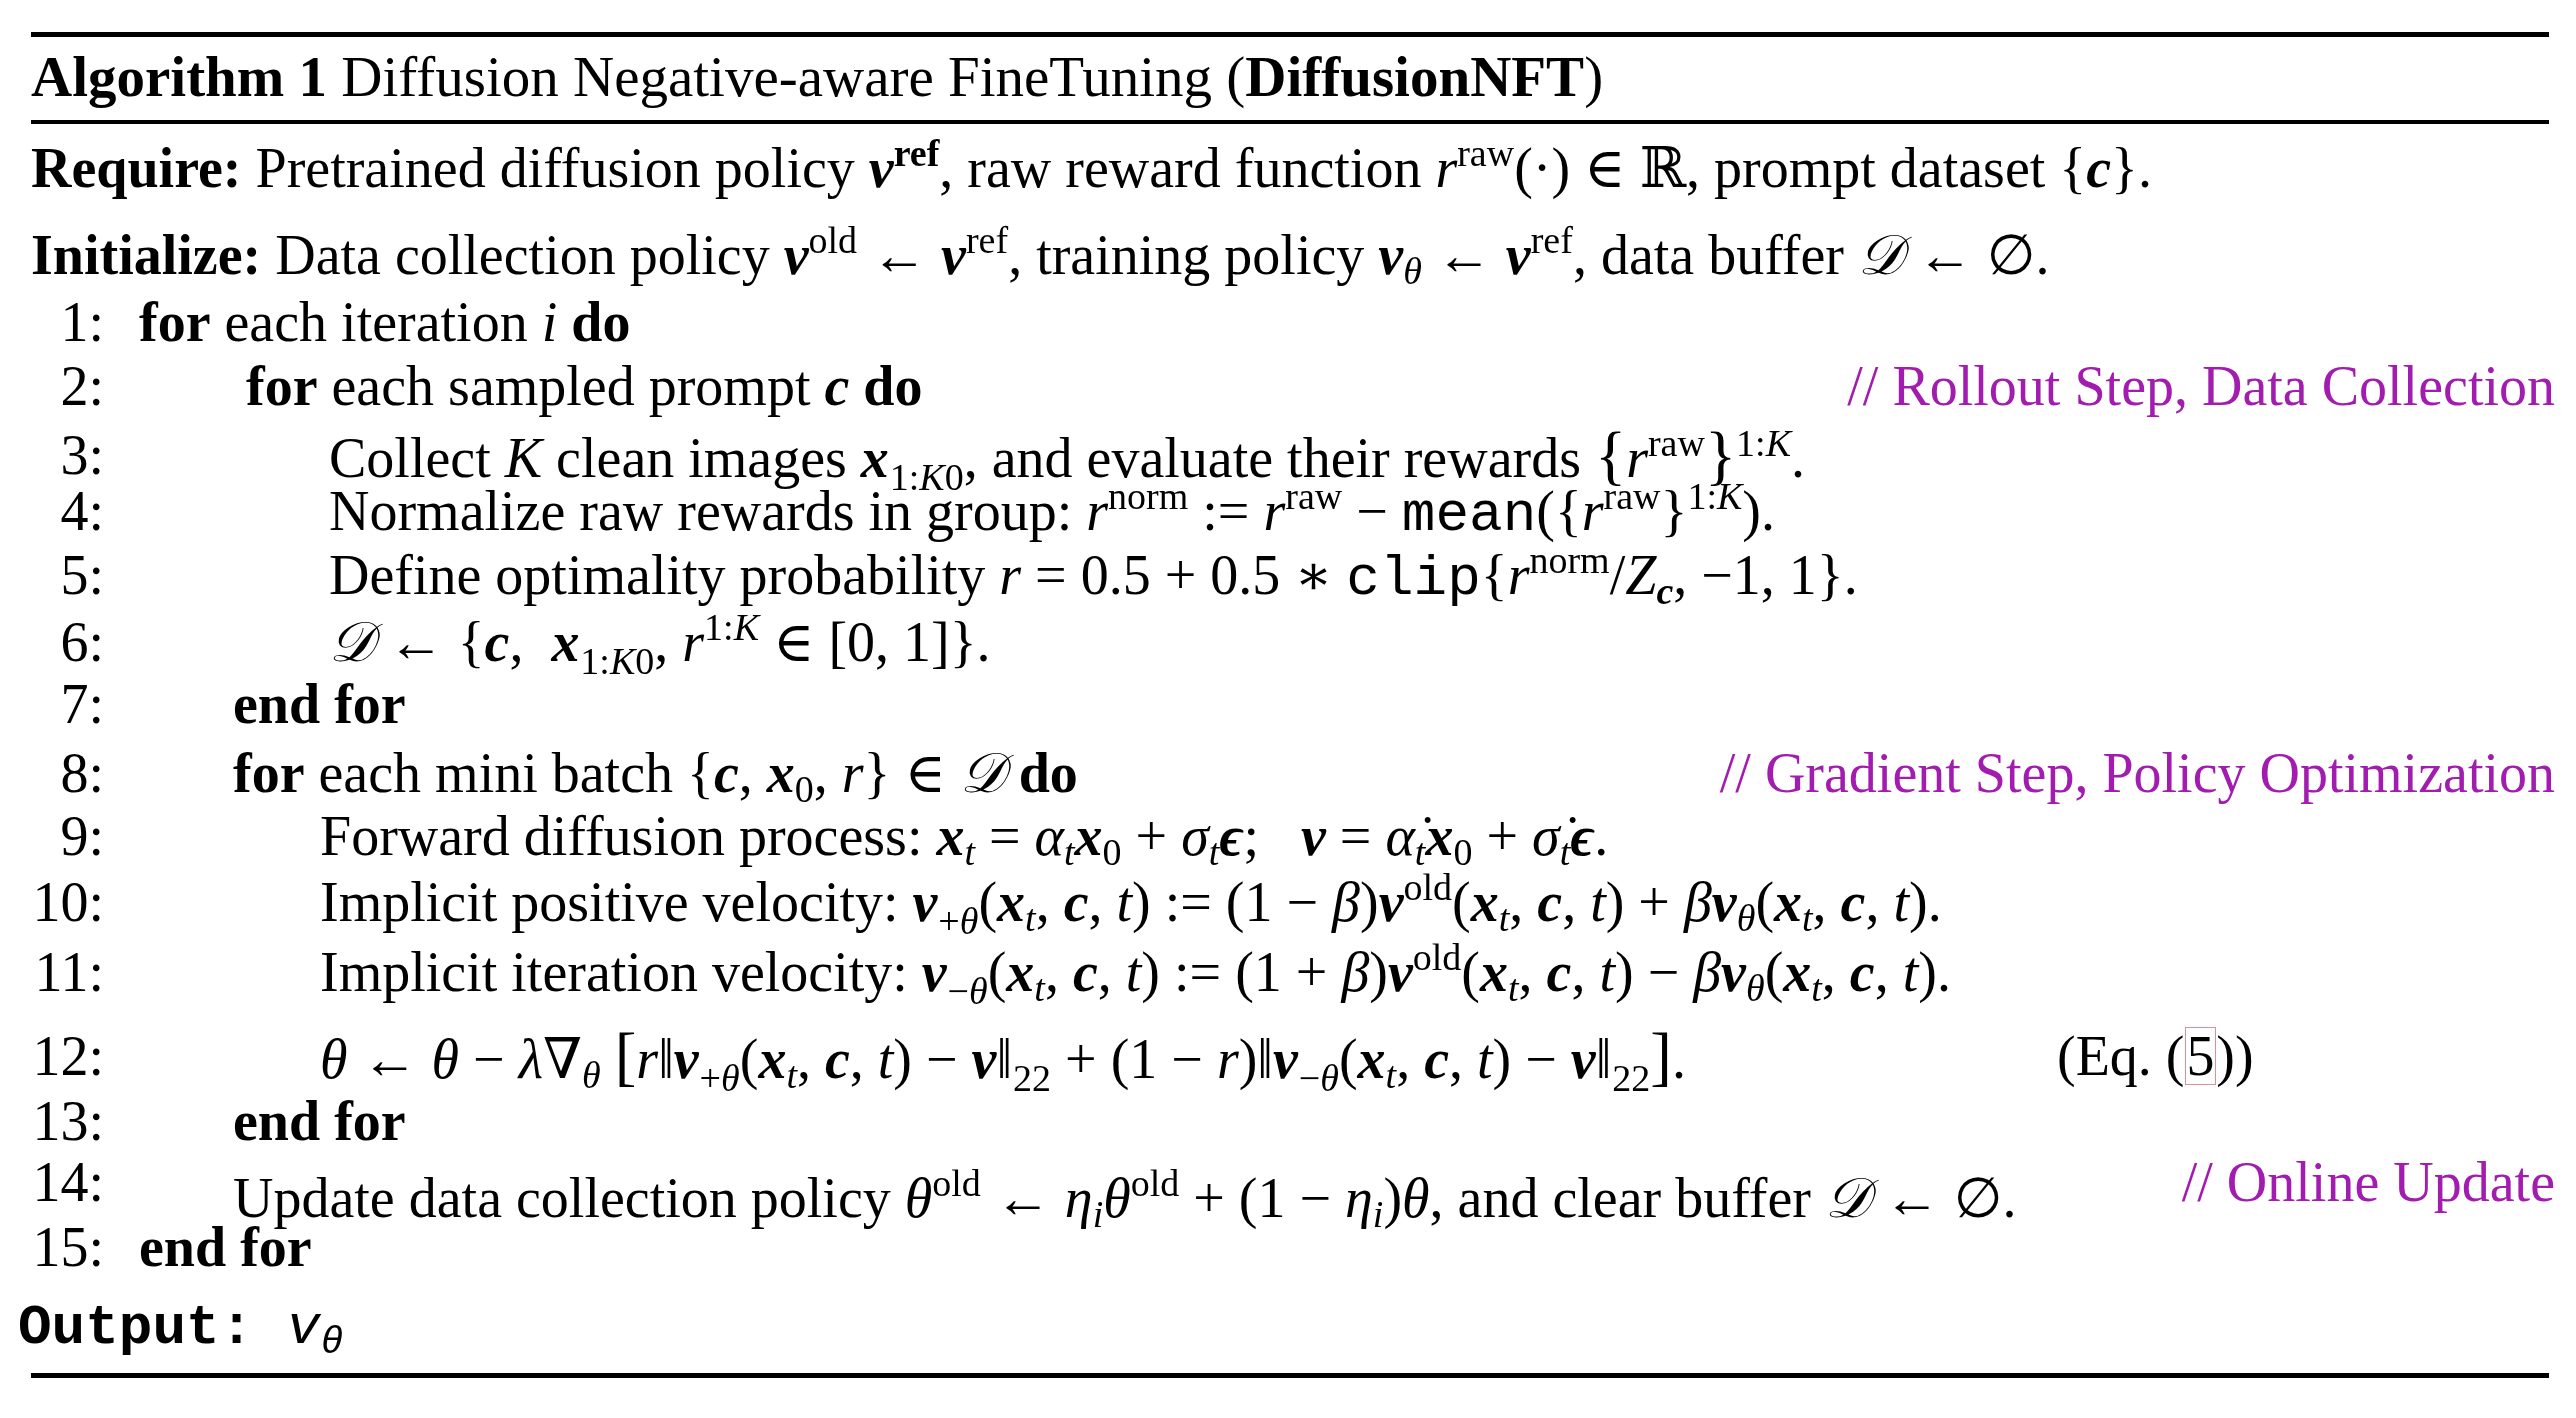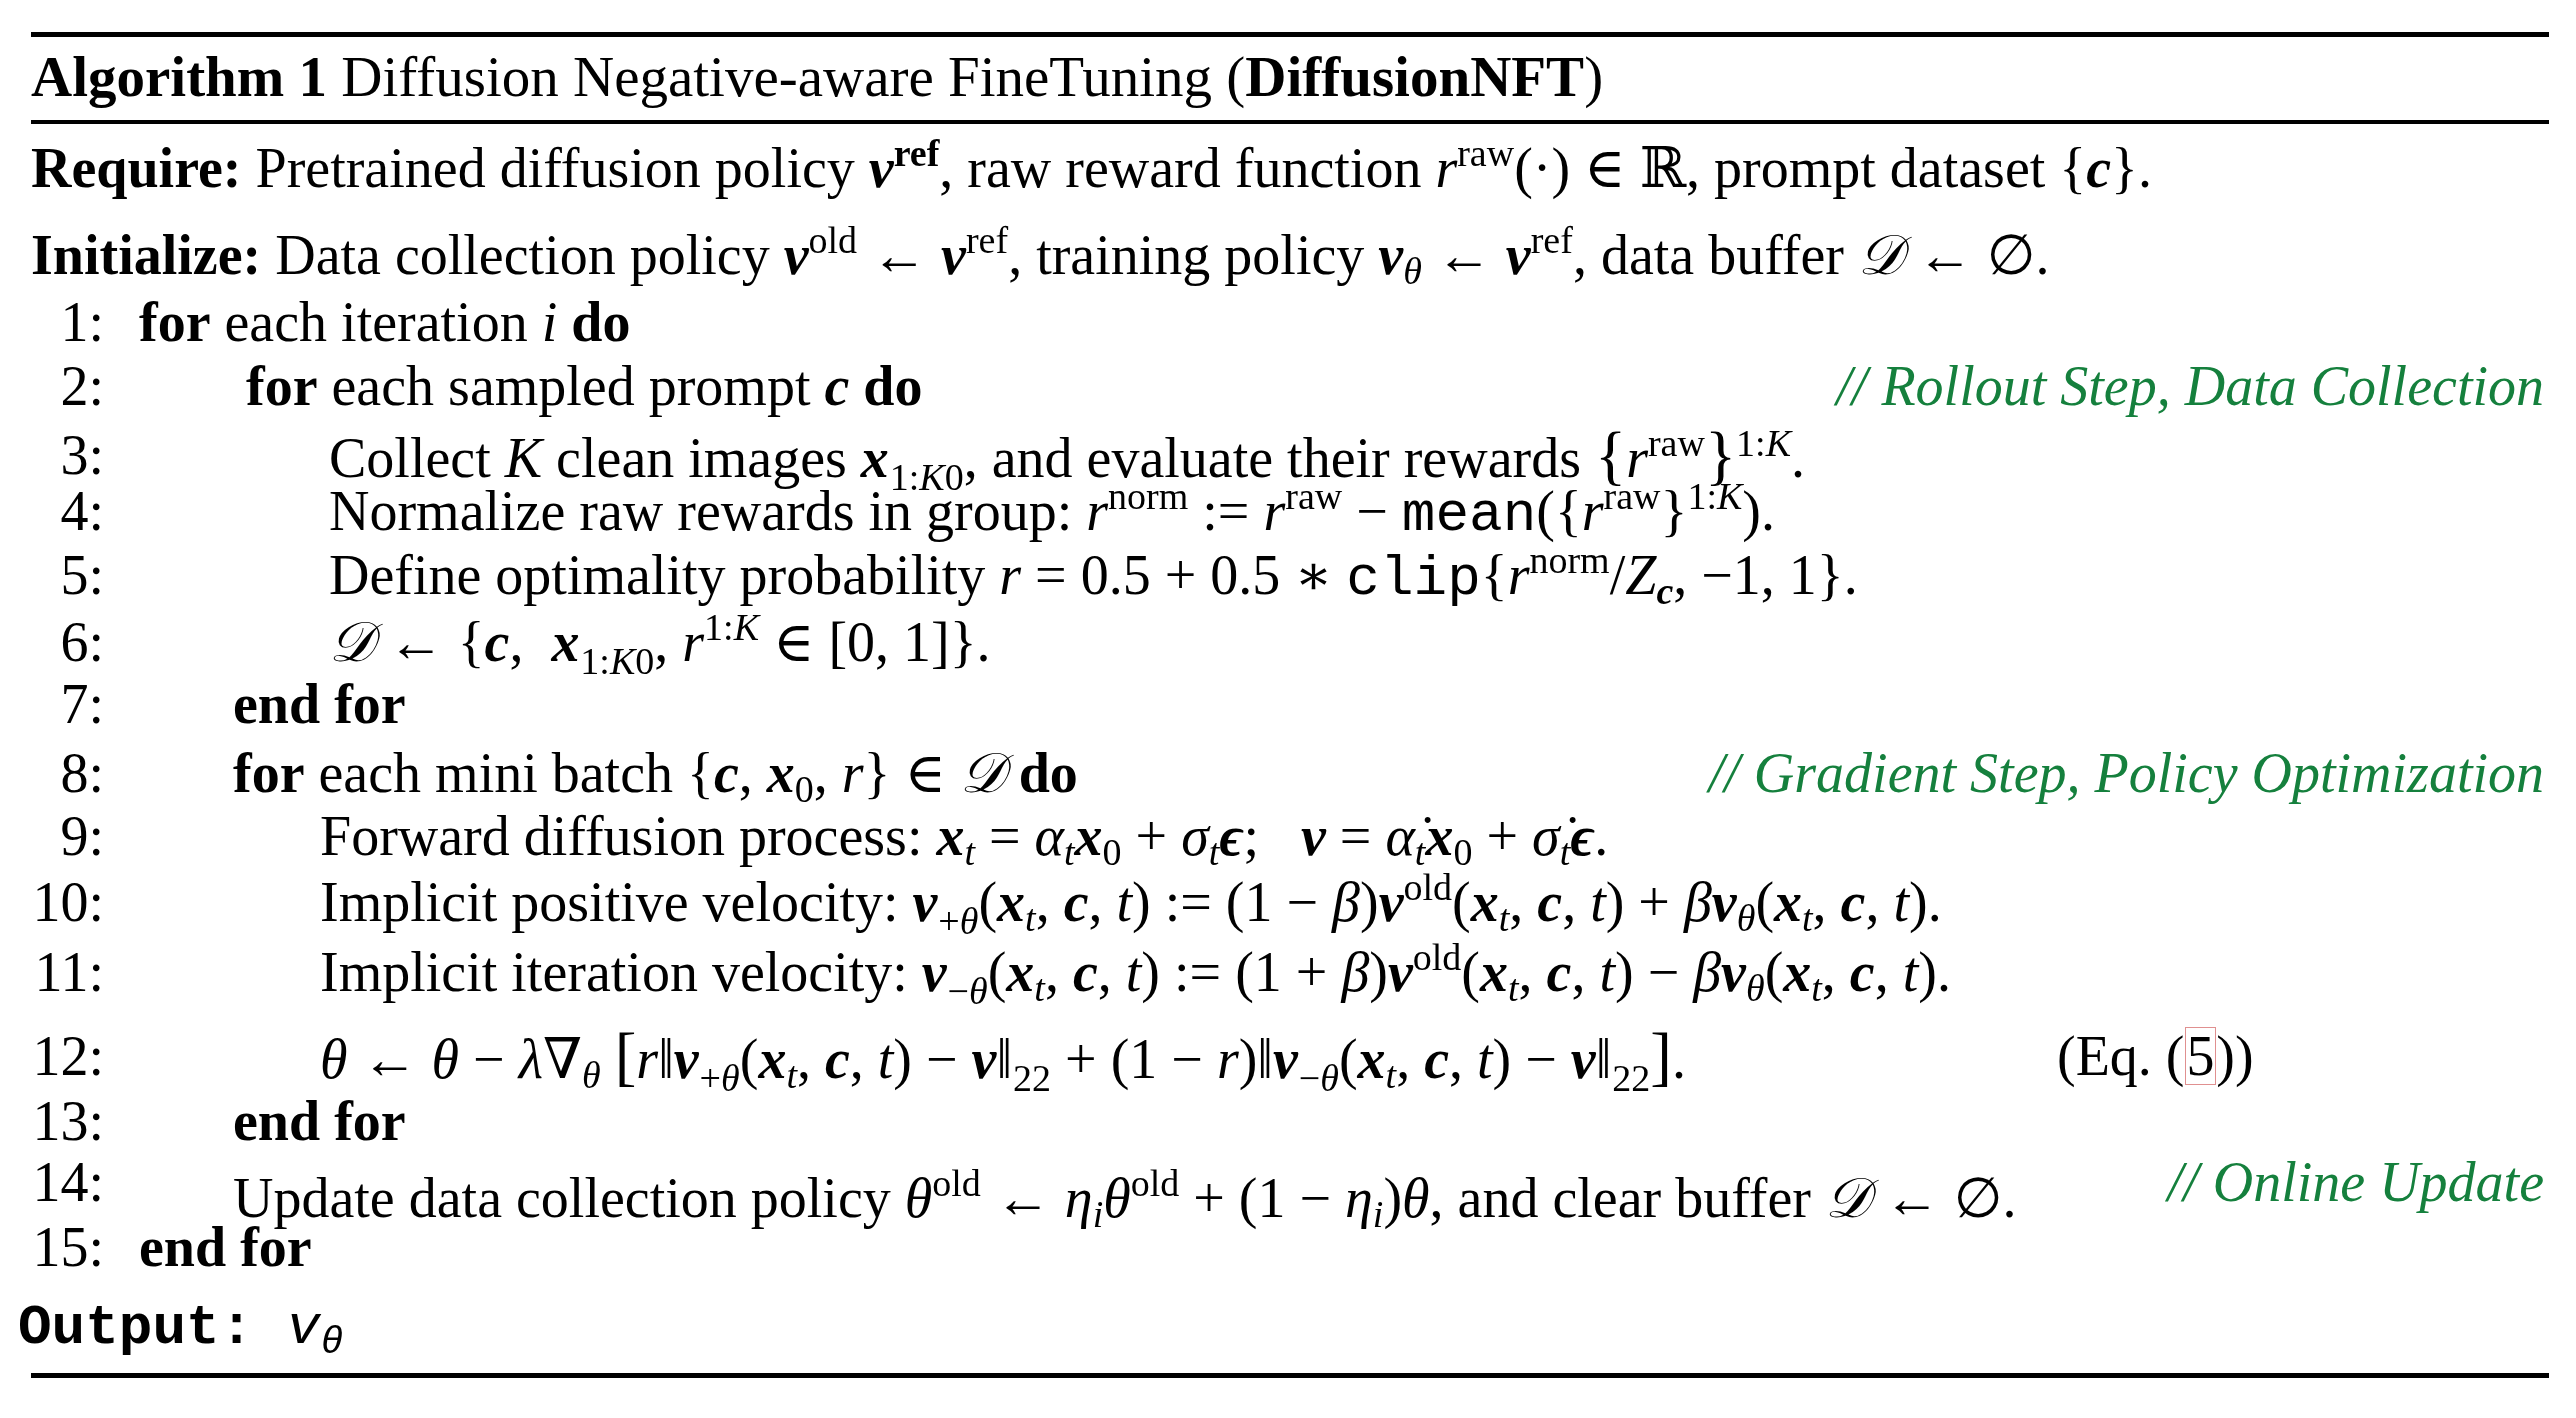--- a/index.html
+++ b/index.html
@@ -14,21 +14,21 @@
   .kw { font-weight:bold; }
   .mi { font-style:italic; }
   .mb { font-weight:bold; font-style:italic; }
   .up { font-style:normal; font-weight:normal; }
   .mono { font-family:"Liberation Mono", "DejaVu Sans Mono", monospace; font-size:56px; }
   .cal { font-family:"DejaVu Serif", serif; font-style:italic; }
   sup { font-size:38px; vertical-align:0.55em; line-height:0; font-style:normal; }
   sub { font-size:38px; vertical-align:-0.25em; line-height:0; }
   .ss { display:inline-flex; flex-direction:row; vertical-align:-0.35em; line-height:34px; font-size:38px; margin-left:0.9px; }
   .ss span { display:block; }
-  .comment { position:absolute; right:32px; color:#15803d; font-style:italic; white-space:nowrap; }
+  .comment { position:absolute; right:21px; color:#a21caf; white-space:nowrap; }
   .title-line { position:absolute; left:31px; top:41px; font-size:57px; line-height:72px; white-space:nowrap; }
   .eqref-box { display:inline-block; border:1.8px solid #e09090; padding:0 0.9px; line-height:56px; }
   .big { font-size:65px; }
 </style>
 </head>
 <body>
 
 <div class="rule top"></div>
 
 <div class="title-line">

